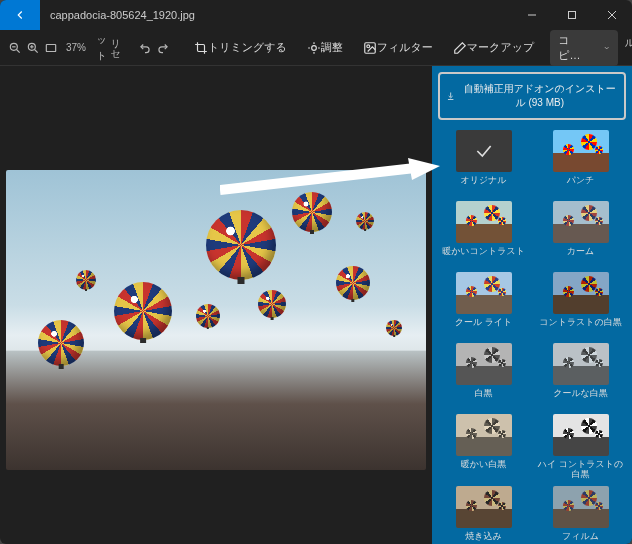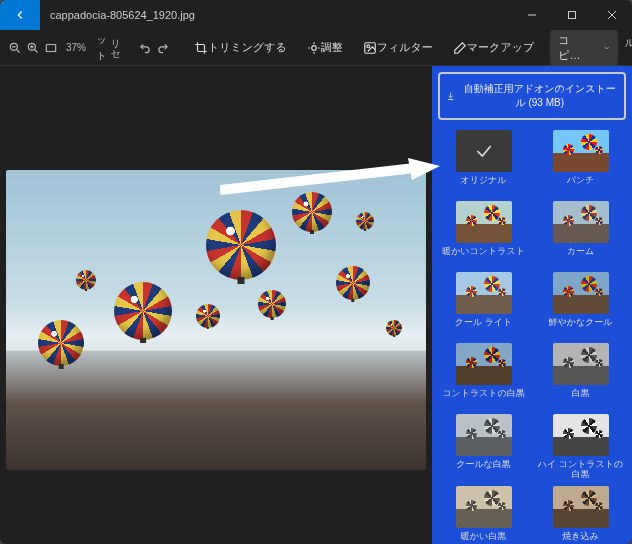--- a/index.html
+++ b/index.html
@@ -64,21 +64,21 @@
   .b8{width:20px;height:20px;left:70px;top:100px;}
   .b9{width:18px;height:18px;left:350px;top:42px;}
   .b10{width:16px;height:16px;left:380px;top:150px;}
 
   
   .arrow {
     position:absolute; left:220px; top:92px; width:220px; height:40px; pointer-events:none;
   }
 
   .side-panel {
-    width: 200px; background:#1d4ed8; display:flex; flex-direction:column;
+    width: 200px; background:#0369a1; display:flex; flex-direction:column;
     padding: 6px 6px 6px 6px; overflow-y:auto;
   }
   .install-btn {
     border: 2px solid #c9c9c9; border-radius: 4px; padding: 8px 6px;
     display:flex; align-items:center; justify-content:center; gap:6px;
     font-size:10px; color:#eee; margin-bottom:10px; text-align:center;
   }
   .filter-grid {
     display:grid; grid-template-columns: repeat(2, 1fr); gap:6px 6px;
     font-size:9px; color:#ddd; text-align:center;
@@ -289,28 +289,20 @@
           </div>
           <div class="filter-item">
             <div class="thumb flt-coollt">
               <div class="tb-balloon t-b1"></div>
               <div class="tb-balloon t-b2"></div>
               <div class="tb-balloon t-b3"></div>
             </div>
             <div class="filter-label">クール ライト</div>
           </div>
           <div class="filter-item">
-            <div class="thumb flt-vivid">
-              <div class="tb-balloon t-b1"></div>
-              <div class="tb-balloon t-b2"></div>
-              <div class="tb-balloon t-b3"></div>
-            </div>
-            <div class="filter-label">鮮やかなクール</div>
-          </div>
-          <div class="filter-item">
             <div class="thumb flt-drama">
               <div class="tb-balloon t-b1"></div>
               <div class="tb-balloon t-b2"></div>
               <div class="tb-balloon t-b3"></div>
             </div>
             <div class="filter-label">コントラストの白黒</div>
           </div>
           <div class="filter-item">
             <div class="thumb flt-bw">
               <div class="tb-balloon t-b1"></div>
@@ -321,34 +313,34 @@
           </div>
           <div class="filter-item">
             <div class="thumb flt-coolbw">
               <div class="tb-balloon t-b1"></div>
               <div class="tb-balloon t-b2"></div>
               <div class="tb-balloon t-b3"></div>
             </div>
             <div class="filter-label">クールな白黒</div>
           </div>
           <div class="filter-item">
+            <div class="thumb flt-warmbw">
+              <div class="tb-balloon t-b1"></div>
+              <div class="tb-balloon t-b2"></div>
+              <div class="tb-balloon t-b3"></div>
+            </div>
+            <div class="filter-label">暖かい白黒</div>
+          </div>
+          <div class="filter-item">
             <div class="thumb flt-hibw">
               <div class="tb-balloon t-b1"></div>
               <div class="tb-balloon t-b2"></div>
               <div class="tb-balloon t-b3"></div>
             </div>
             <div class="filter-label">ハイ コントラストの白黒</div>
-          </div>
-          <div class="filter-item">
-            <div class="thumb flt-warmbw">
-              <div class="tb-balloon t-b1"></div>
-              <div class="tb-balloon t-b2"></div>
-              <div class="tb-balloon t-b3"></div>
-            </div>
-            <div class="filter-label">暖かい白黒</div>
           </div>
           <div class="filter-item">
             <div class="thumb flt-burn">
               <div class="tb-balloon t-b1"></div>
               <div class="tb-balloon t-b2"></div>
               <div class="tb-balloon t-b3"></div>
             </div>
             <div class="filter-label">焼き込み</div>
           </div>
           <div class="filter-item">

